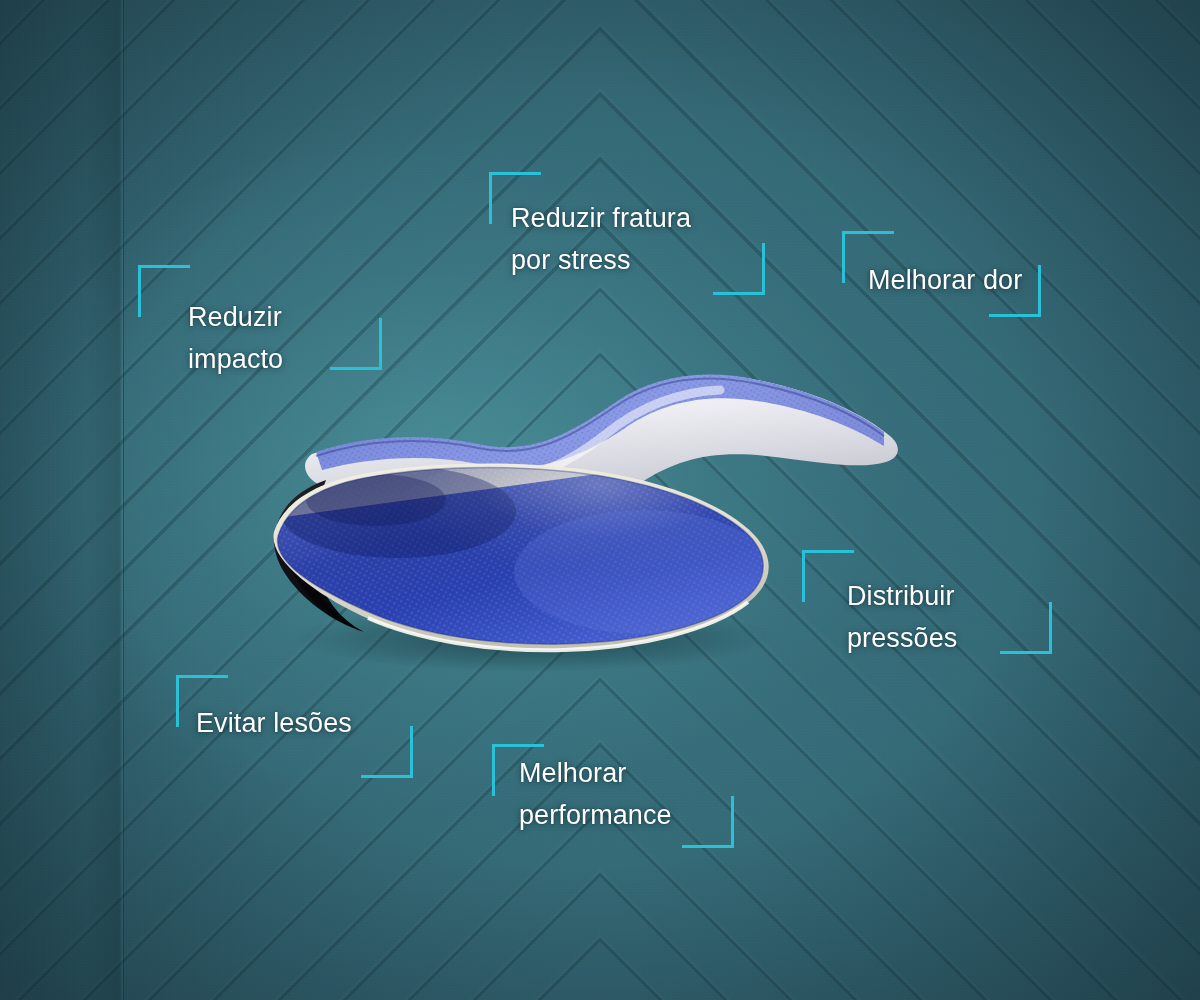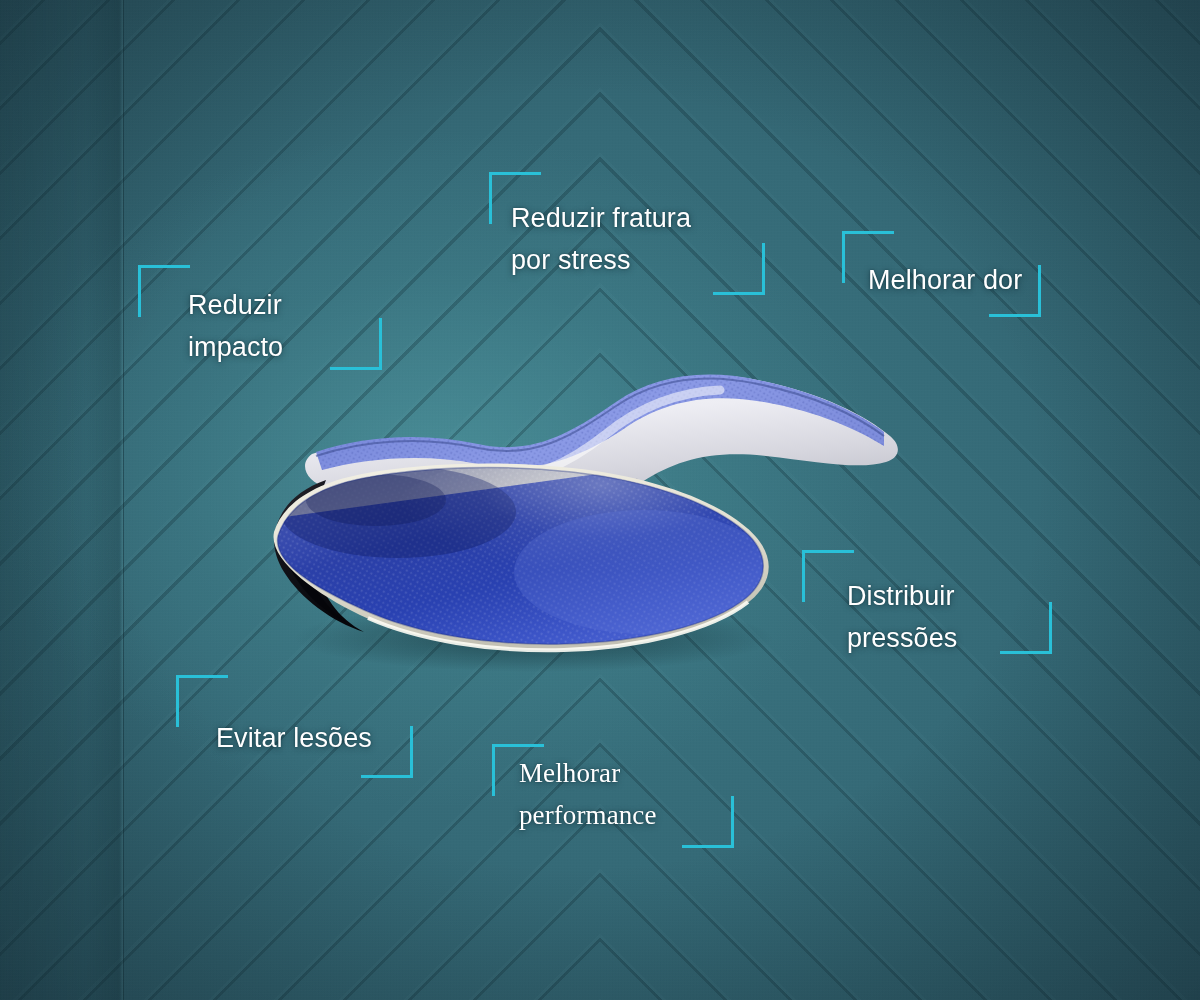--- a/index.html
+++ b/index.html
@@ -231,21 +231,21 @@
                  C440,266 368,282 292,284 C212,286 140,272 92,250
                  C48,230 0,204 6,176 Z" fill="none" stroke="#1b2a7e" stroke-opacity="0.35" stroke-width="1.6"></path>
 
         <path d="M96,258 C146,280 216,292 292,290 C368,288 440,270 476,242" fill="none" stroke="#fdfcf4" stroke-opacity="0.9" stroke-width="4"></path>
       </g>
     </svg>
   </div>
 
   <div>
     <div class="bracket tl" style="left:138px; top:265px;"></div>
-    <div class="label" style="left:188px; top:284px;">Reduzir
+    <div class="label" style="left:188px; top:296px;">Reduzir
 impacto</div>
     <div class="bracket br" style="left:330px; top:318px;"></div>
   </div>
 
   <div>
     <div class="bracket tl" style="left:489px; top:172px;"></div>
     <div class="label" style="left:511px; top:197px;">Reduzir fratura
 por stress</div>
     <div class="bracket br" style="left:713px; top:243px;"></div>
   </div>
@@ -258,24 +258,24 @@
 
   <div>
     <div class="bracket tl" style="left:802px; top:550px;"></div>
     <div class="label" style="left:847px; top:575px;">Distribuir
 pressões</div>
     <div class="bracket br" style="left:1000px; top:602px;"></div>
   </div>
 
   <div>
     <div class="bracket tl" style="left:176px; top:675px;"></div>
-    <div class="label" style="left:216px; top:702px;margin-top:15px;">Evitar lesões</div>
+    <div class="label" style="left:196px; top:702px;">Evitar lesões</div>
     <div class="bracket br" style="left:361px; top:726px;"></div>
   </div>
 
   <div>
     <div class="bracket tl" style="left:492px; top:744px;"></div>
-    <div class="label" style="left:519px; top:752px;font-family:Liberation Serif, serif;">Melhorar
+    <div class="label" style="left:519px; top:752px;">Melhorar
 performance</div>
     <div class="bracket br" style="left:682px; top:796px;"></div>
   </div>
 
 </div>
 
 </body></html>

